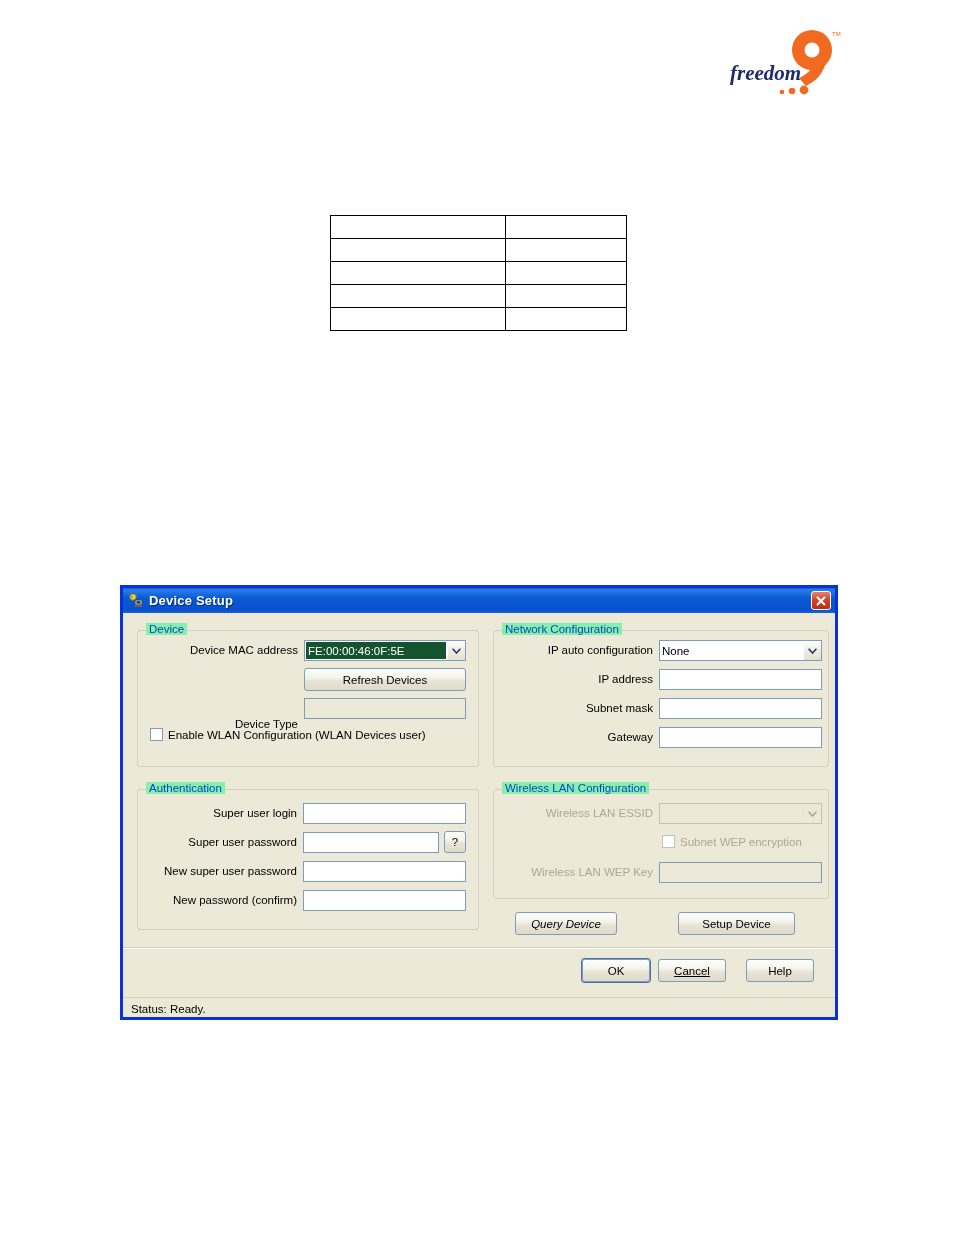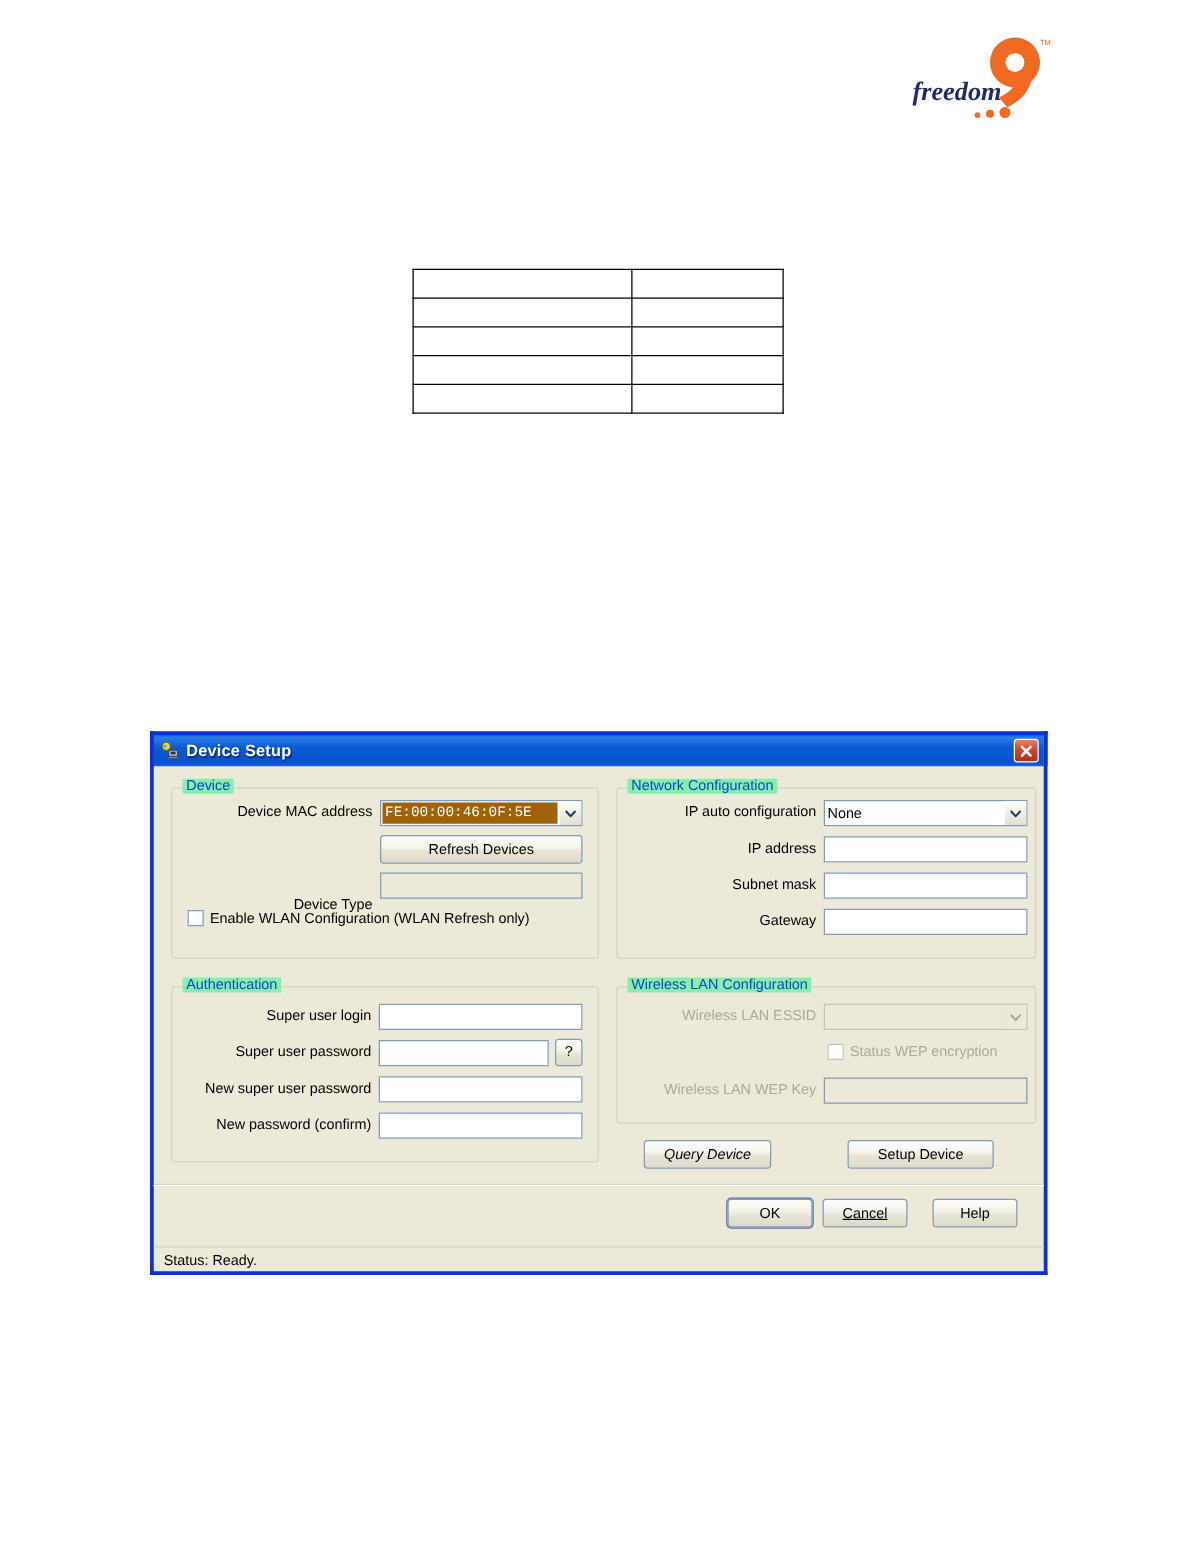--- a/index.html
+++ b/index.html
@@ -113,21 +113,21 @@
     border:1px solid #7f9db9;
     box-sizing:border-box;
     height:21px;
     display:flex; align-items:stretch;
     cursor:pointer;
   }
   .combo .ctext {
     flex:1; display:flex; align-items:center;
     padding-left:2px; font-size:11.5px; overflow:hidden; white-space:nowrap;
   }
-  .combo .ctext.sel { background:#a16207; color:#ffffff; margin:1px; padding-left:2px;font-family:Liberation Mono, monospace; }
+  .combo .ctext.sel { background:#14532d; color:#ffffff; margin:1px; padding-left:2px; }
   .combo .arrow {
     width:17px; flex:none;
     background:linear-gradient(to bottom,#ffffff 0%,#f1efe2 45%,#e3e0d2 100%);
     border-left:1px solid #ffffff;
     display:flex; align-items:center; justify-content:center;
   }
   .combo.dim { background:#ece9d8; border-color:#c6c2b2; }
   .combo.dim .arrow { background:#ece9d8; border-left:1px solid #e8e5d6; }
 
   .btn {
@@ -250,21 +250,21 @@
 
       <div class="btn" style="left:166px; top:37px; width:162px;">Refresh Devices</div>
 
       <span class="lbl" style="left:10px; top:71px; width:150px;margin-top:16px;">Device Type</span>
       <div class="field readonly" style="left:166px; top:67px; width:162px;">
         <span style="display:block;padding:3px;font-size:11.5px;"></span>
       </div>
 
       <div class="checkbox" style="left:12px; top:97px;">
         <span class="box"></span>
-        <span class="cblabel">Enable WLAN Configuration (WLAN Refresh only)</span>
+        <span class="cblabel">Enable WLAN Configuration (WLAN Devices user)</span>
       </div>
     </div>
 
     <div class="group" style="left:370px; top:17px; width:334px; height:135px;">
       <span class="legend">Network Configuration</span>
 
       <span class="lbl" style="left:4px; top:13px; width:155px;">IP auto configuration</span>
       <div class="combo" style="left:165px; top:9px; width:163px;">
         <span class="ctext">None</span>
         <span class="arrow">
@@ -323,21 +323,21 @@
         <span class="ctext" style="color:#aca899;"></span>
         <span class="arrow">
           <svg width="9" height="6" viewBox="0 0 9 6">
               <path d="M0.6 0.8 L4.5 5 L8.4 0.8" fill="none" stroke="#aca899" stroke-width="1.6"></path>
             </svg>
         </span>
       </div>
 
       <div class="checkbox dim" style="left:168px; top:45px;">
         <span class="box"></span>
-        <span class="cblabel">Status WEP encryption</span>
+        <span class="cblabel">Subnet WEP encryption</span>
       </div>
 
       <span class="lbl dim" style="left:4px; top:76px; width:155px;">Wireless LAN WEP Key</span>
       <div class="field dim" style="left:165px; top:72px; width:163px; border-color:#7f9db9;">
         <span style="display:block;padding:3px;font-size:11.5px;color:#aca899;"></span>
       </div>
     </div>
 
     <div class="btn" style="left:392px; top:299px; width:102px;font-style:italic;">Query Device</div>
     <div class="btn" style="left:555px; top:299px; width:117px;">Setup Device</div>

